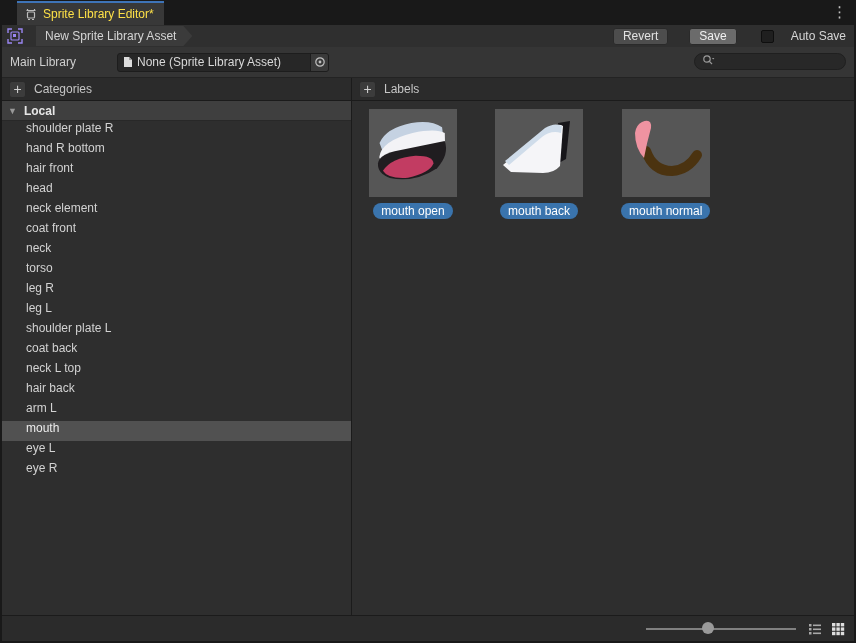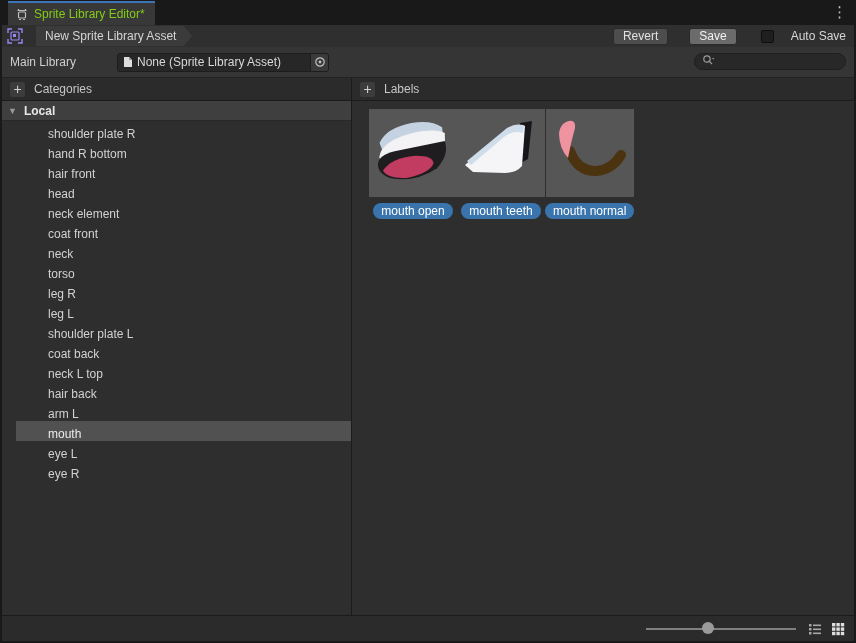--- a/index.html
+++ b/index.html
@@ -11,24 +11,24 @@
     background:#2e2e2e;
     border:2px solid #191919; border-top:none;
     display:flex; flex-direction:column;
     overflow:hidden;
     position:relative;
   }
 
   
   .tabbar{ height:25px; background:#191919; display:flex; align-items:flex-end; position:relative; flex:0 0 auto;}
   .tab{
-    height:24px; margin-left:6px; background:#383838;
+    height:24px; margin-left:15px; background:#383838;
     border-top:2px solid var(--accent-blue,#3e74b8);
     display:flex; align-items:center; gap:5px; padding:0 10px 0 7px;
-    color:#84cc16;
+    color:#fde047;
   }
   .tab-icon svg{ display:block; }
   .kebab{ position:absolute; right:7px; top:2px; color:#c2c2c2; font-size:15px; letter-spacing:0; line-height:20px; cursor:pointer;}
 
   
   .toolbar{ height:22px; background:#2f2f2f; display:flex; align-items:center; padding:0 8px 0 4px; flex:0 0 auto; gap:12px;}
   .slib-icon{ width:18px; display:flex; justify-content:center;}
   .breadcrumb{
     height:20px; background:#3b3b3b; color:#d4d4d4;
     display:flex; align-items:center; padding:0 16px 0 9px;
@@ -81,24 +81,24 @@
 
   
   .content{ flex:1; display:flex; min-height:0;}
   .left-panel{ width:350px; border-right:1px solid #1b1b1b; background:#2e2e2e; overflow:hidden;}
   .local-row{
     height:20px; background:#3f3f3f; border-bottom:1px solid #282828;
     display:flex; align-items:center; gap:7px; padding-left:6px;
     color:#e6e6e6; font-weight:bold; cursor:pointer;
   }
   .foldout{ color:#999; font-size:9px; }
-  .cat-row{ height:20px; display:flex; align-items:flex-end; padding-left:32px; color:#d2d2d2; cursor:pointer;margin-left:14px;}
+  .cat-row{ height:20px; display:flex; align-items:flex-start; padding-left:24px; color:#d2d2d2; cursor:pointer;}
   .cat-row.selected{ background:var(--selection-gray,#515151); color:#ececec;}
 
-  .right-panel{ flex:1; background:#2e2e2e; padding:8px 0 0 17px; display:flex; align-items:flex-start;}
+  .right-panel{ flex:1; background:#2e2e2e; padding:8px 0 0 17px; display:flex; gap:38px; align-items:flex-start;}
   .tile-wrap{ display:flex; flex-direction:column; align-items:center;}
   .tile{ width:88px; height:88px; background:var(--tile-gray,#565656); cursor:pointer;}
   .tile svg{ display:block;}
   .pill{
     margin-top:6px; background:var(--pill-blue,#3a74ad); color:#fff;
     border-radius:8px; padding:1px 8px; white-space:nowrap; cursor:pointer;
   }
 
   
   .footer{ height:26px; background:#2b2b2b; border-top:1px solid #1b1b1b;
@@ -268,21 +268,21 @@
       </div>
 
       <div class="tile-wrap">
         <div class="tile">
           <svg width="88" height="88" viewBox="0 0 88 88">
             <path d="M63 14 L75 12 L71 50 L62 55 Z" fill="#17161a"></path>
             <path d="M8 56 L48 22 Q62 13 68 17 L65 57 Q59 64 48 64 L16 63 Z" fill="#f5f5f8"></path>
             <path d="M10 52 L50 19 Q60 13 67 17 L66 24 Q56 21 47 28 L14 56 Z" fill="#cfdcea"></path>
           </svg>
         </div>
-        <div class="pill">mouth teeth</div>
+        <div class="pill">mouth back</div>
       </div>
 
       <div class="tile-wrap">
         <div class="tile">
           <svg width="88" height="88" viewBox="0 0 88 88">
             <path d="M24 42 Q31 62 50 62 Q66 61 75 46" stroke="#4b3310" stroke-width="10" fill="none" stroke-linecap="round"></path>
             <path d="M20 13 Q30 9 29 19 Q25 33 22 49 Q13 39 13 24 Q14 16 20 13 Z" fill="#ef93a1"></path>
           </svg>
         </div>
         <div class="pill">mouth normal</div>

